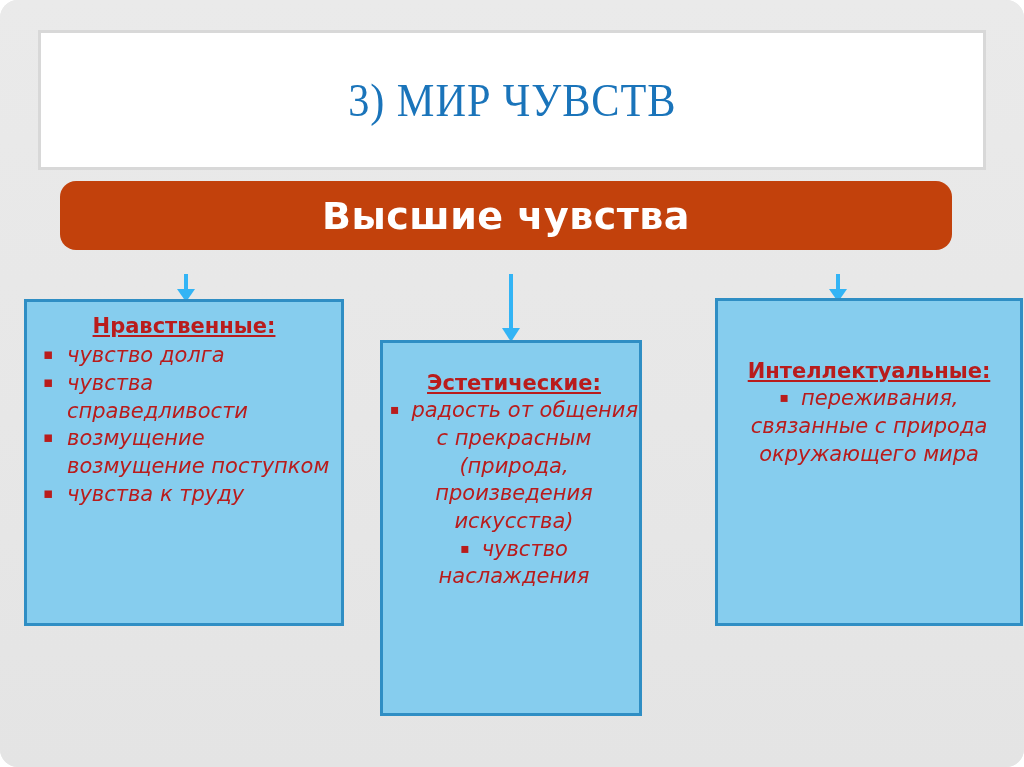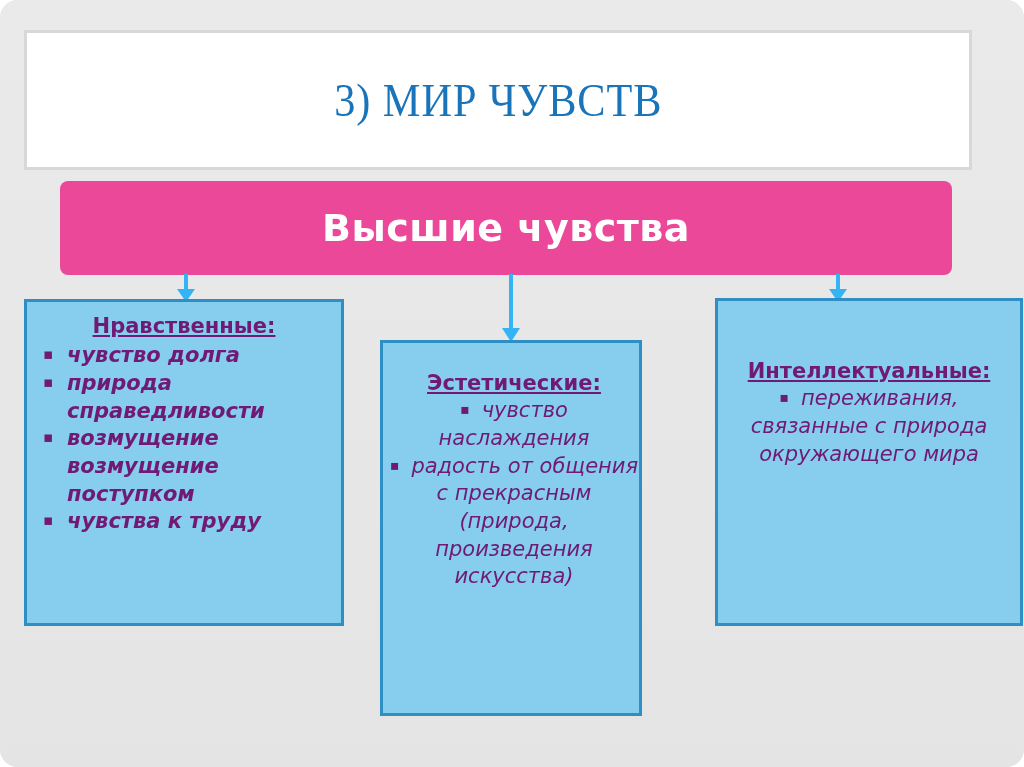--- a/index.html
+++ b/index.html
@@ -26,21 +26,21 @@
   #slide-inner-sheen {
     position: absolute;
     inset: 0;
     background: linear-gradient(180deg, #eaeaea 0%, #e7e7e7 55%, #e4e4e4 100%);
     pointer-events: none;
   }
 
   
   #title-plate {
     position: absolute;
-    left: 24px;
+    left: 38px;
     top: 30px;
     width: 948px;
     height: 140px;
     background: #ffffff;
     border: 3px solid #d8d8d8;
     box-sizing: border-box;
     display: flex;
     align-items: center;
     justify-content: center;
   }
@@ -53,23 +53,23 @@
     white-space: nowrap;
     transform: scaleX(0.92);
   }
 
   
   #banner {
     position: absolute;
     left: 60px;
     top: 181px;
     width: 892px;
-    height: 94px;
-    background: #ec4899;
-    border-radius: 8px;
+    height: 69px;
+    background: #c2410c;
+    border-radius: 16px;
     display: flex;
     align-items: center;
     justify-content: center;
     box-sizing: border-box;
   }
   #banner-text {
     color: #ffffff;
     font-family: "DejaVu Sans", sans-serif;
     font-weight: bold;
     font-size: 38px;
@@ -82,21 +82,21 @@
   .arrow {
     position: absolute;
   }
 
   
   .cat-box {
     position: absolute;
     background: #86cdee;
     border: 3px solid #2f8ec4;
     box-sizing: border-box;
-    color: #701a75;
+    color: #b91c1c;
   }
   #box-moral   { left: 24px;  top: 299px; width: 320px; height: 327px; }
   #box-aesth   { left: 380px; top: 340px; width: 262px; height: 376px; }
   #box-intel   { left: 682px; top: 298px; width: 308px; height: 328px; margin-left: 33px; }
 
   .cat-head {
     font-family: "DejaVu Sans", sans-serif;
     font-weight: bold;
     font-size: 21px;
     text-decoration: underline;
@@ -126,21 +126,21 @@
   #box-moral .bullet {
     flex: 0 0 auto;
     width: 30px;
     font-style: normal;
     font-size: 15px;
     line-height: 1.7;
     text-align: left;
     padding-left: 6px;
     box-sizing: border-box;
   }
-  #box-moral .li-text { flex: 1 1 auto; font-weight: bold; }
+  #box-moral .li-text { flex: 1 1 auto; }
 
   
   #box-aesth .inner { padding: 28px 0 0 6px; }
   #box-intel .inner { padding: 58px 8px 0 8px; }
   #box-aesth .cat-list li,
   #box-intel .cat-list li {
     text-align: center;
   }
   #box-aesth .cat-head { margin-bottom: 2px; }
   #box-intel .cat-head { margin-bottom: 2px; }
@@ -183,43 +183,43 @@
   <div class="cat-box" id="box-moral">
     <div class="inner">
       <div class="cat-head">Нравственные:</div>
       <ul class="cat-list">
         <li>
           <span class="bullet">▪</span>
           <span class="li-text">чувство долга</span>
         </li>
         <li>
           <span class="bullet">▪</span>
-          <span class="li-text">природа справедливости</span>
+          <span class="li-text">чувства справедливости</span>
         </li>
         <li>
           <span class="bullet">▪</span>
           <span class="li-text">возмущение возмущение поступком</span>
         </li>
         <li>
           <span class="bullet">▪</span>
           <span class="li-text">чувства к труду</span>
         </li>
       </ul>
     </div>
   </div>
 
   <div class="cat-box" id="box-aesth">
     <div class="inner">
       <div class="cat-head">Эстетические:</div>
       <ul class="cat-list">
         <li>
+          <span class="bullet-inline">▪</span><span>радость от общения с прекрасным (природа, произведения искусства)</span>
+        </li>
+        <li>
           <span class="bullet-inline">▪</span><span>чувство наслаждения</span>
-        </li>
-        <li>
-          <span class="bullet-inline">▪</span><span>радость от общения с прекрасным (природа, произведения искусства)</span>
         </li>
       </ul>
     </div>
   </div>
 
   <div class="cat-box" id="box-intel">
     <div class="inner">
       <div class="cat-head">Интеллектуальные:</div>
       <ul class="cat-list">
         <li>

